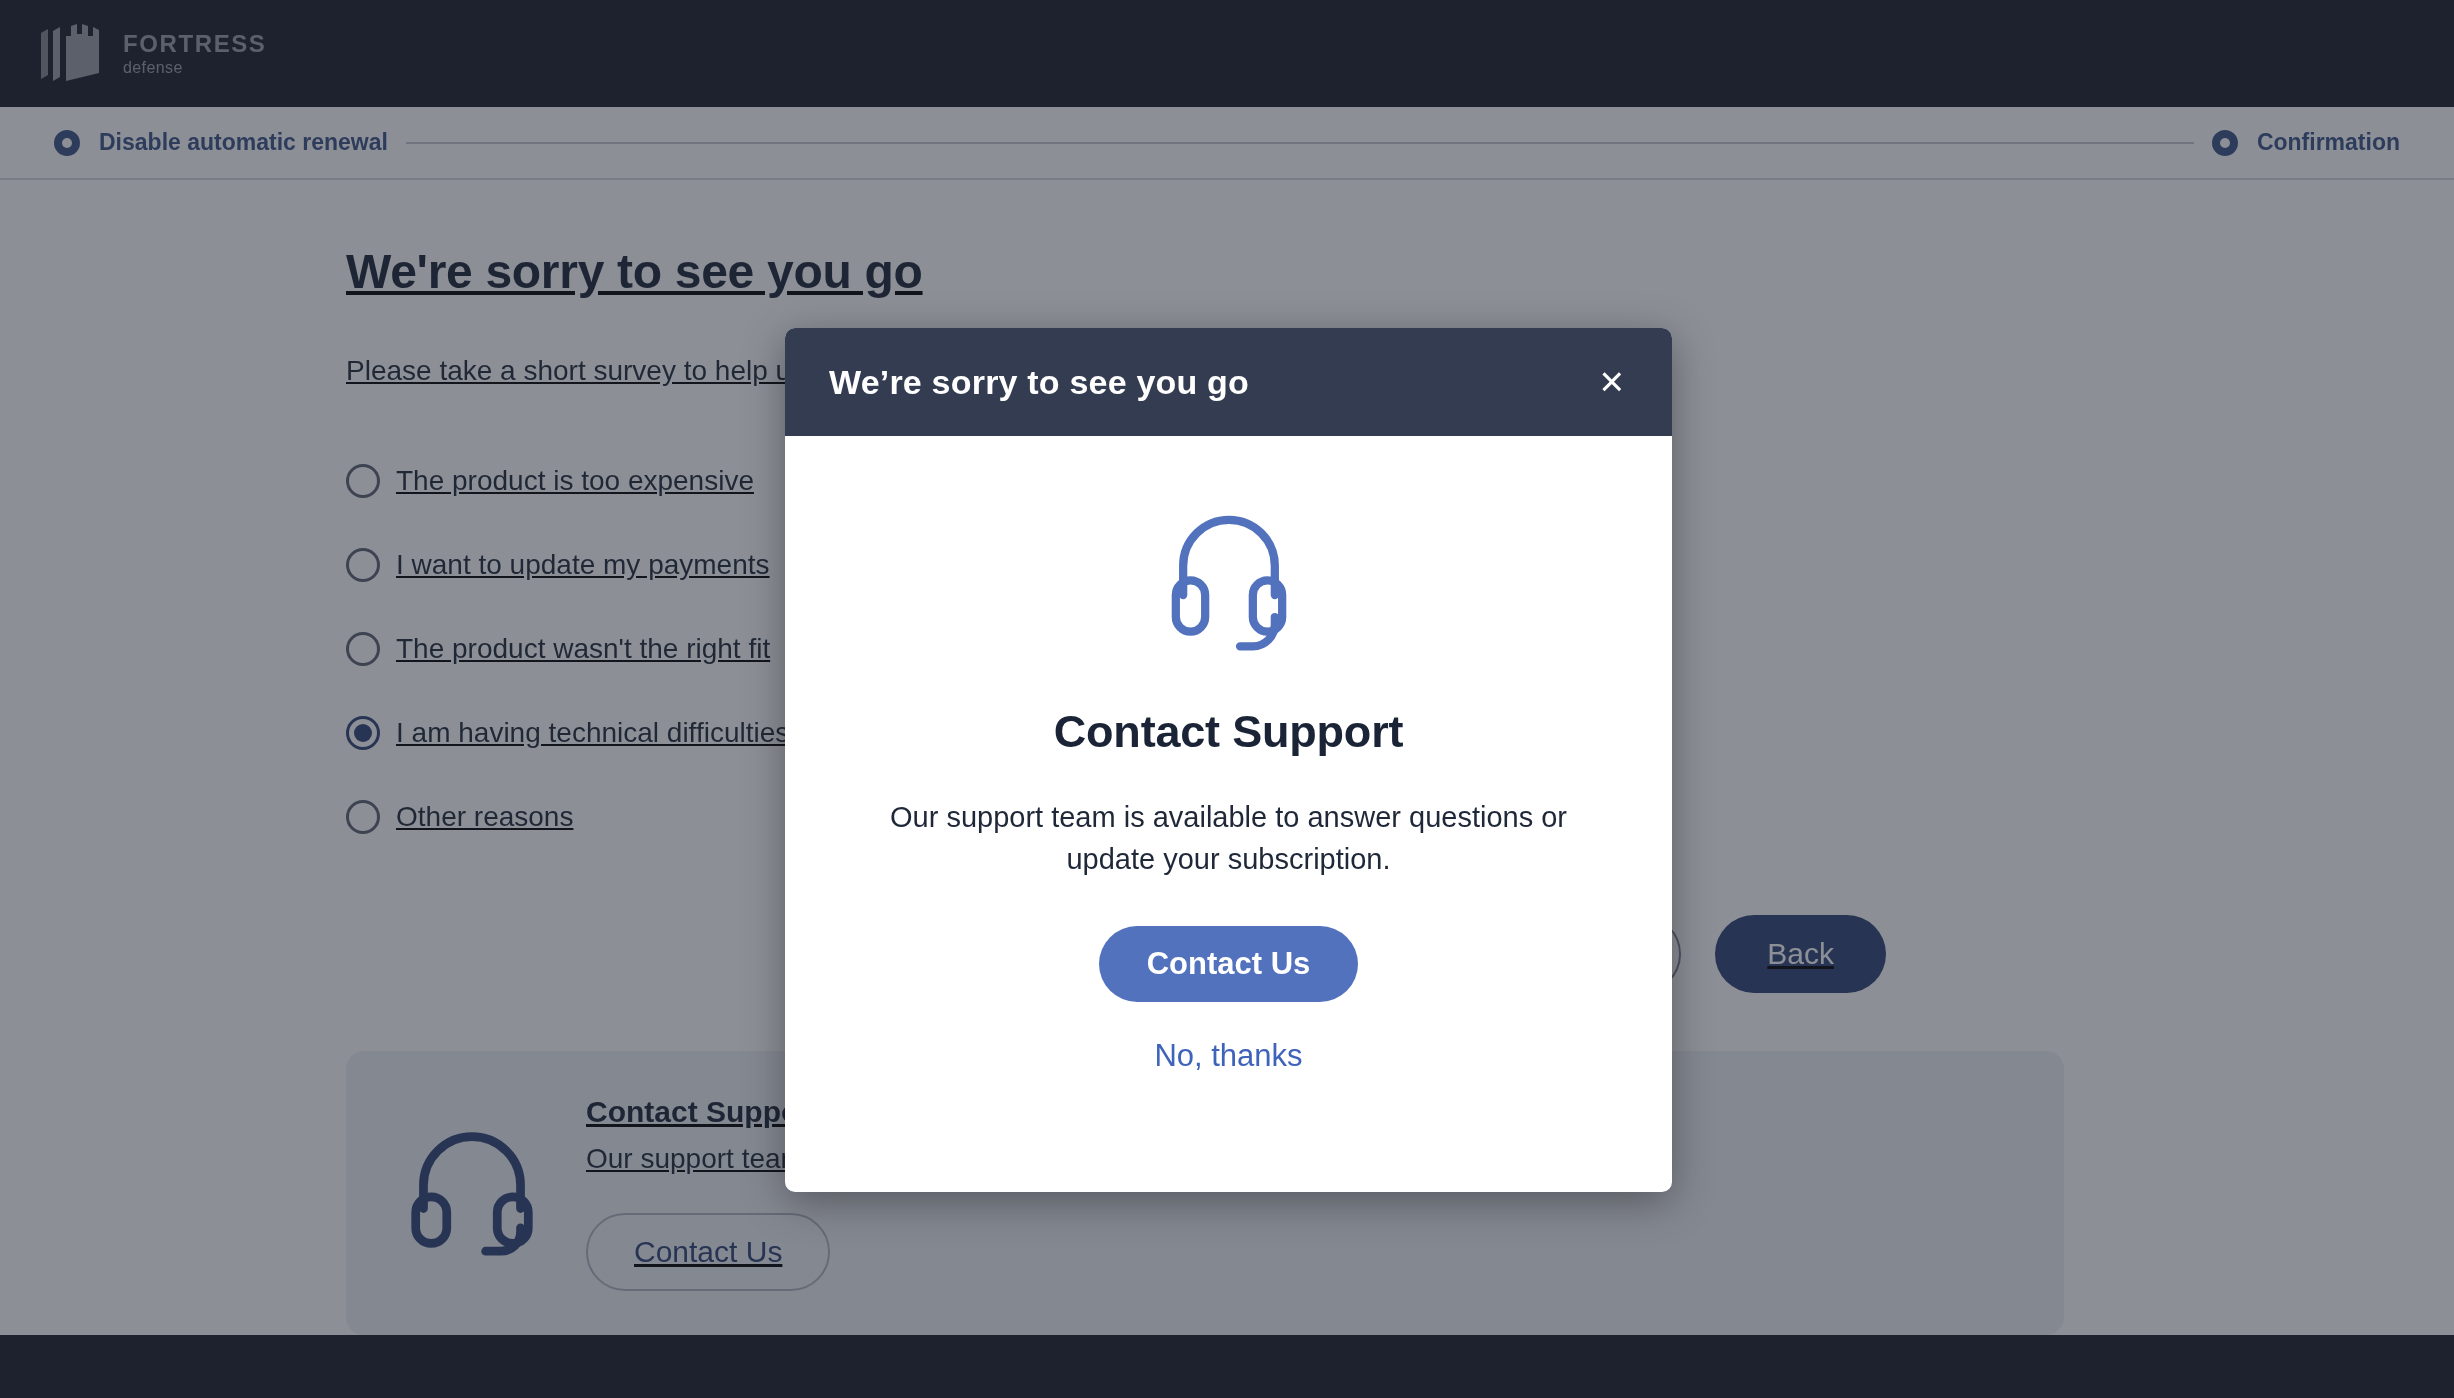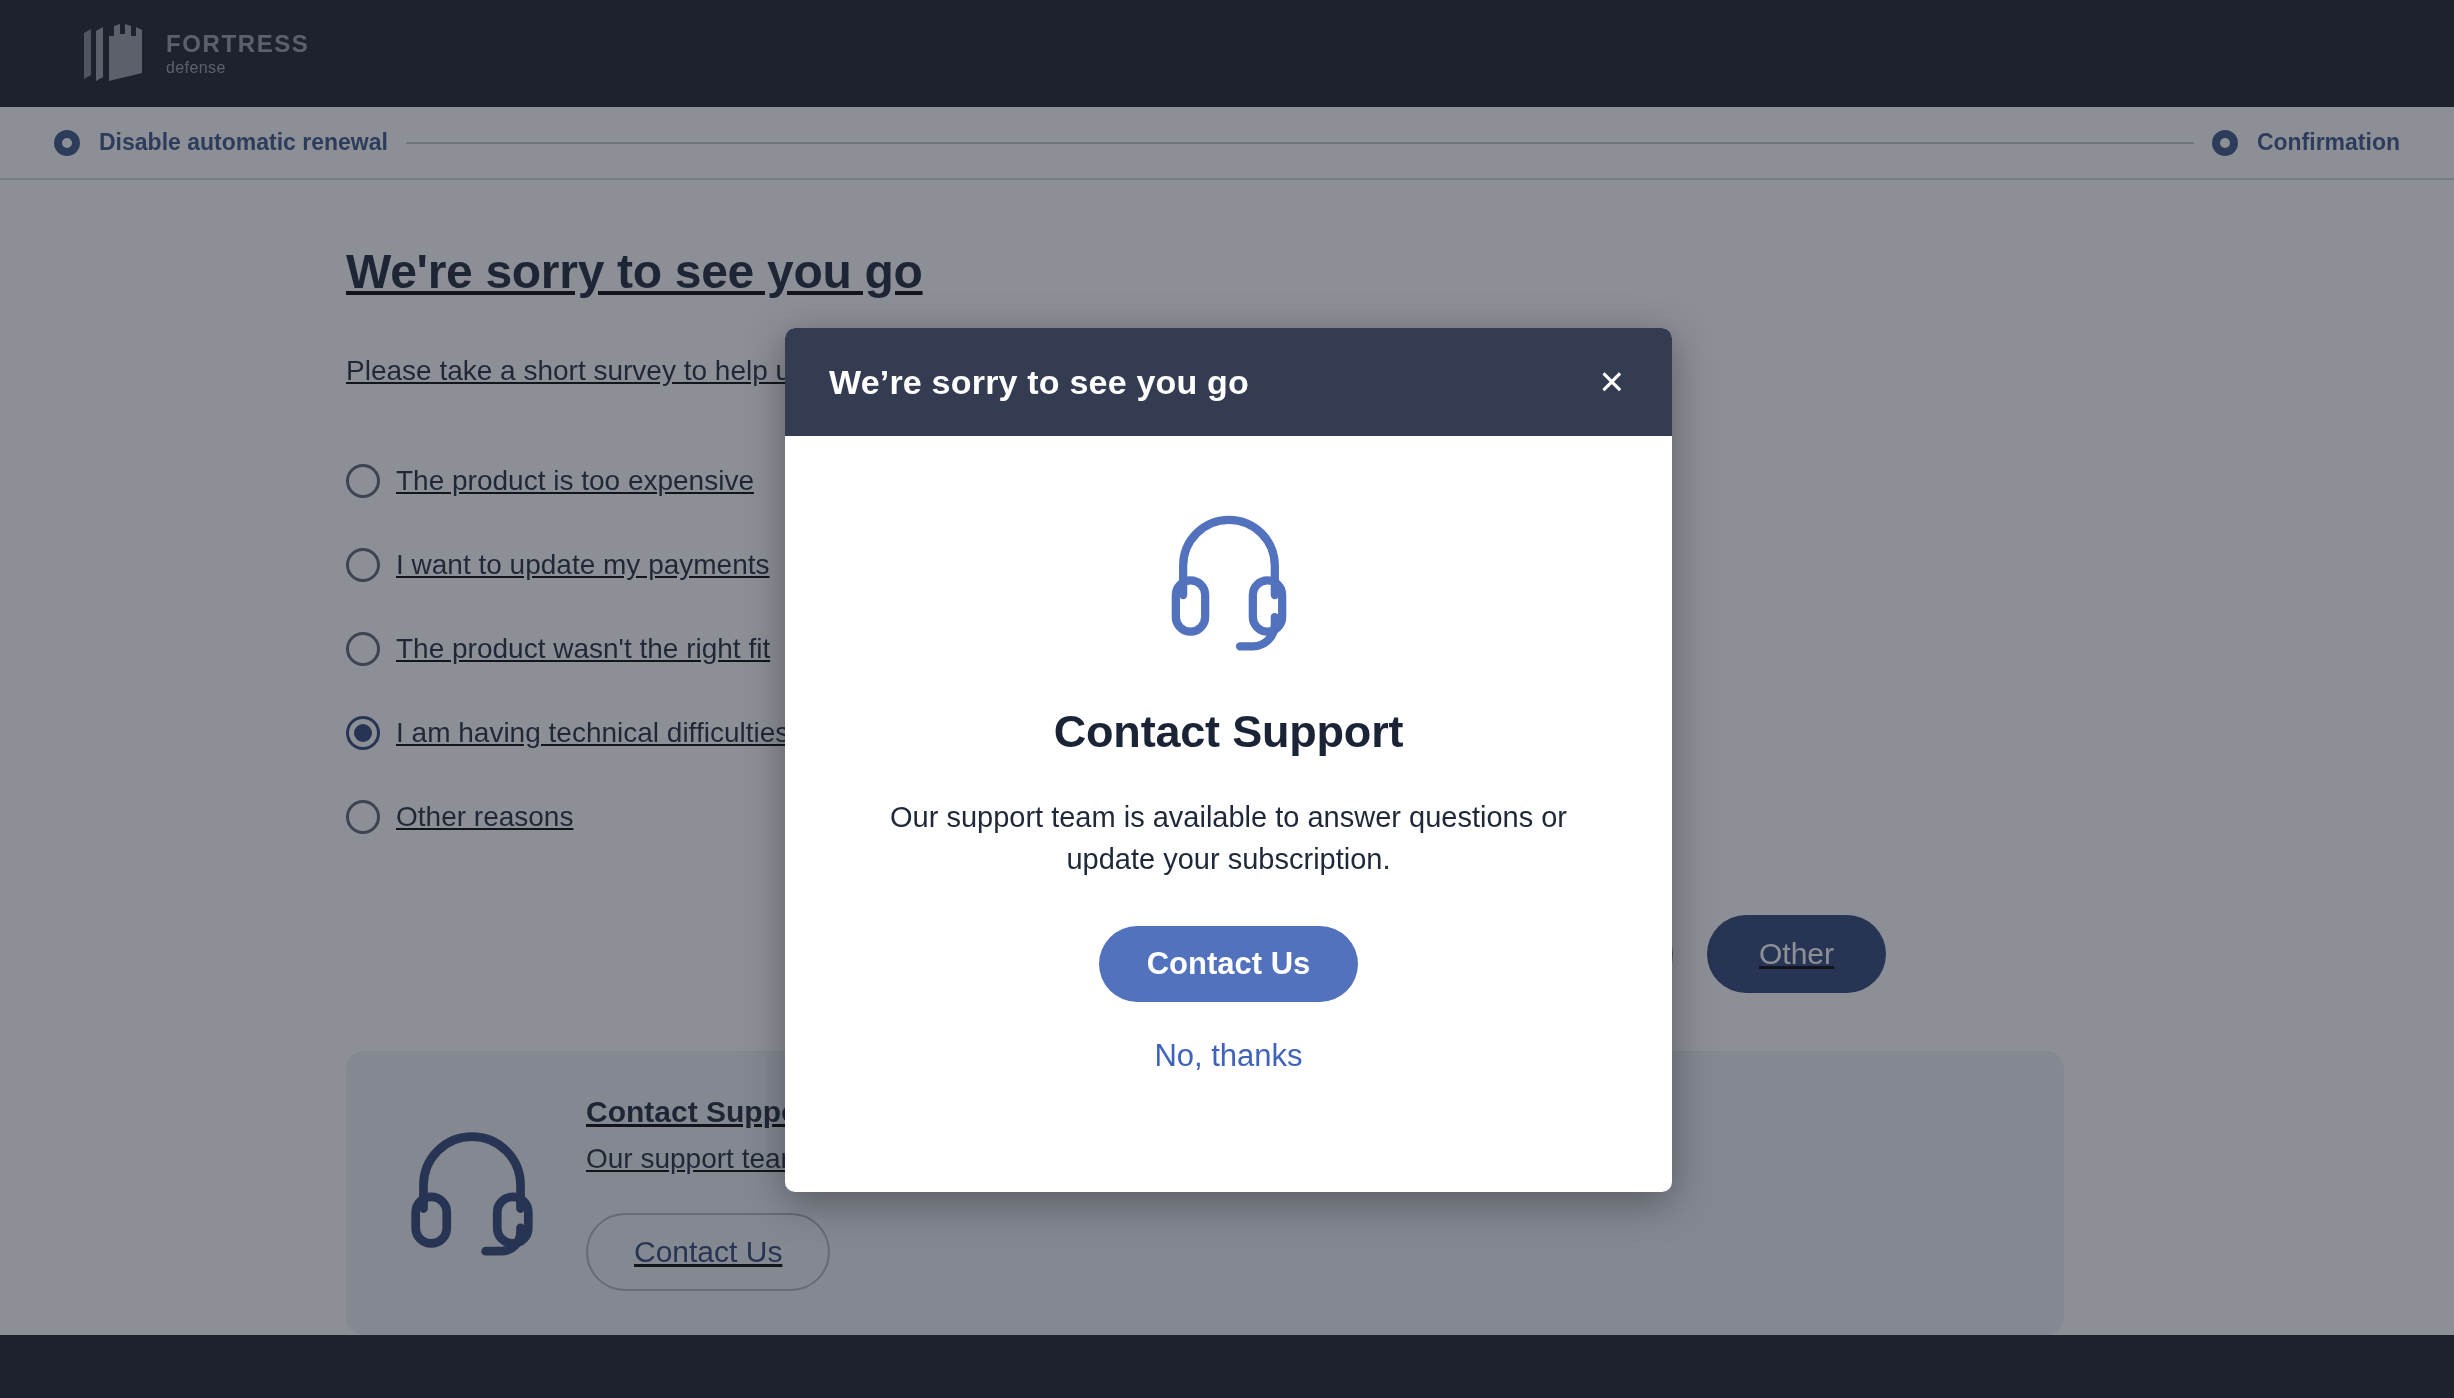--- a/index.html
+++ b/index.html
@@ -27,21 +27,21 @@
     display: flex;
     flex-direction: column;
   }
 
   
   .topbar {
     height: 107px;
     background: #191d29;
     display: flex;
     align-items: center;
-    padding-left: 82px;
+    padding-left: 39px;
     flex: none;
   }
   .logo-wrap { display: flex; align-items: center; gap: 16px; }
   .logo-mark { width: 68px; height: 62px; display: block; }
   .logo-text { display: flex; flex-direction: column; line-height: 1; }
   .logo-title {
     font-size: 24px; font-weight: bold; letter-spacing: 1.6px;
     color: #9a9ea6;
   }
   .logo-sub {
@@ -252,21 +252,21 @@
             <span class="option-label">I am having technical difficulties</span>
           </label>
           <label class="option">
             <span class="radio"></span>
             <span class="option-label">Other reasons</span>
           </label>
         </div>
 
         <div class="actions">
           <button class="btn btn-outline">Disable automatic renewal</button>
-          <button class="btn btn-primary">Other</button>
+          <button class="btn btn-primary">Back</button>
         </div>
 
         <div class="support-card">
           <svg class="support-icon" viewBox="0 0 72 68" fill="none" stroke="#2e4273" stroke-width="4.5" stroke-linecap="round">
             <path d="M11 42 V30 a25 25 0 0 1 50 0 V42"></path>
             <rect x="7" y="36" width="16" height="24" rx="8"></rect>
             <rect x="49" y="36" width="16" height="24" rx="8"></rect>
             <path d="M61 52 v2 a10 10 0 0 1 -10 10 h-8"></path>
           </svg>
           <div class="support-body">

